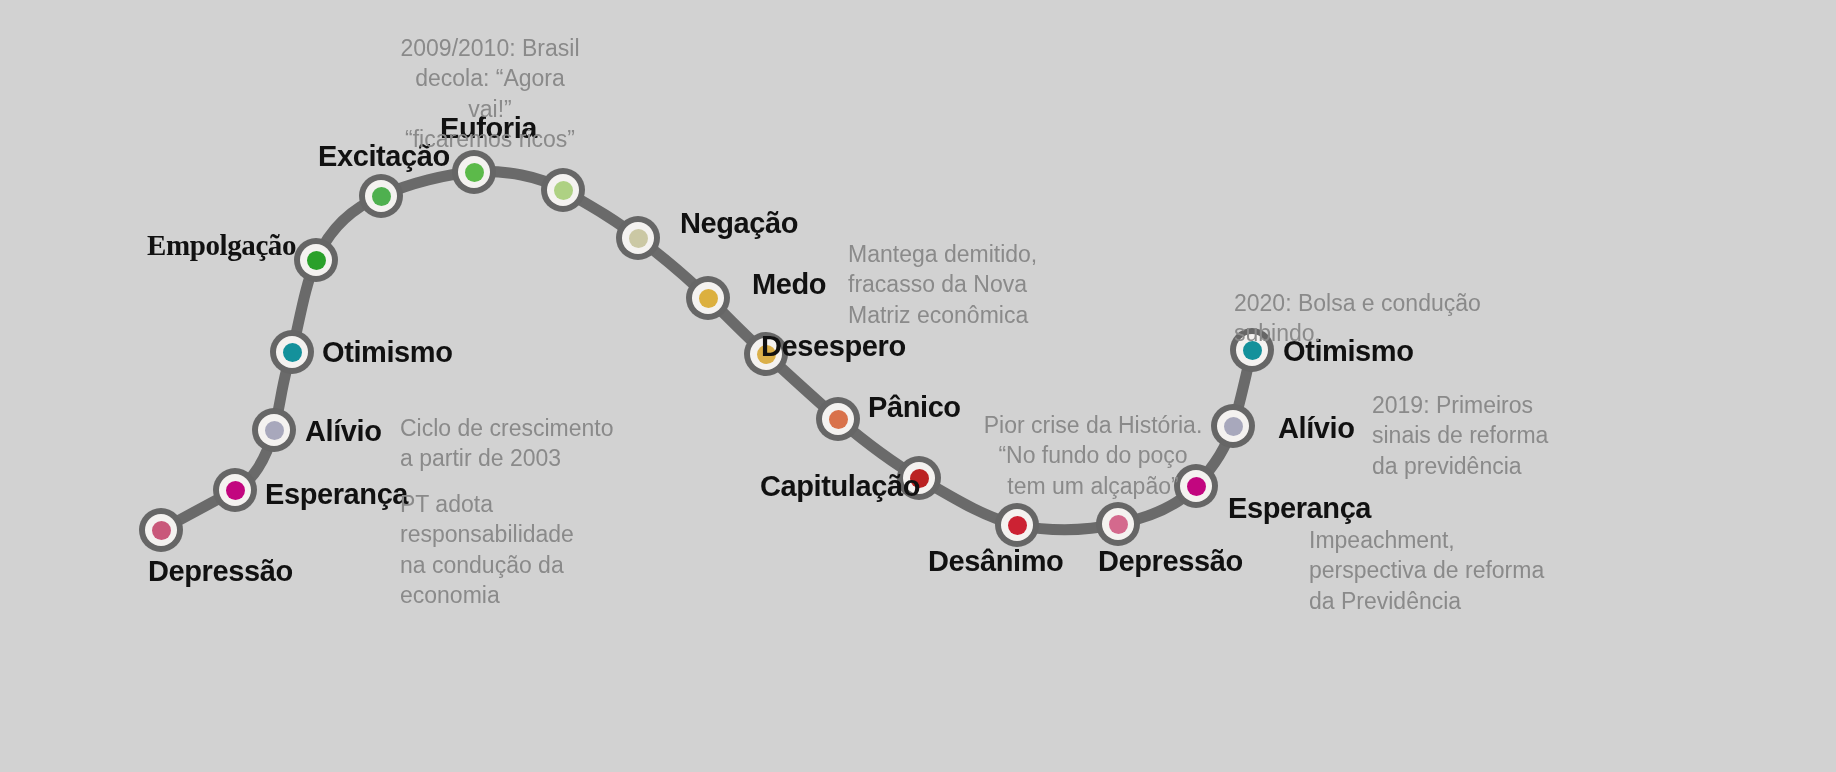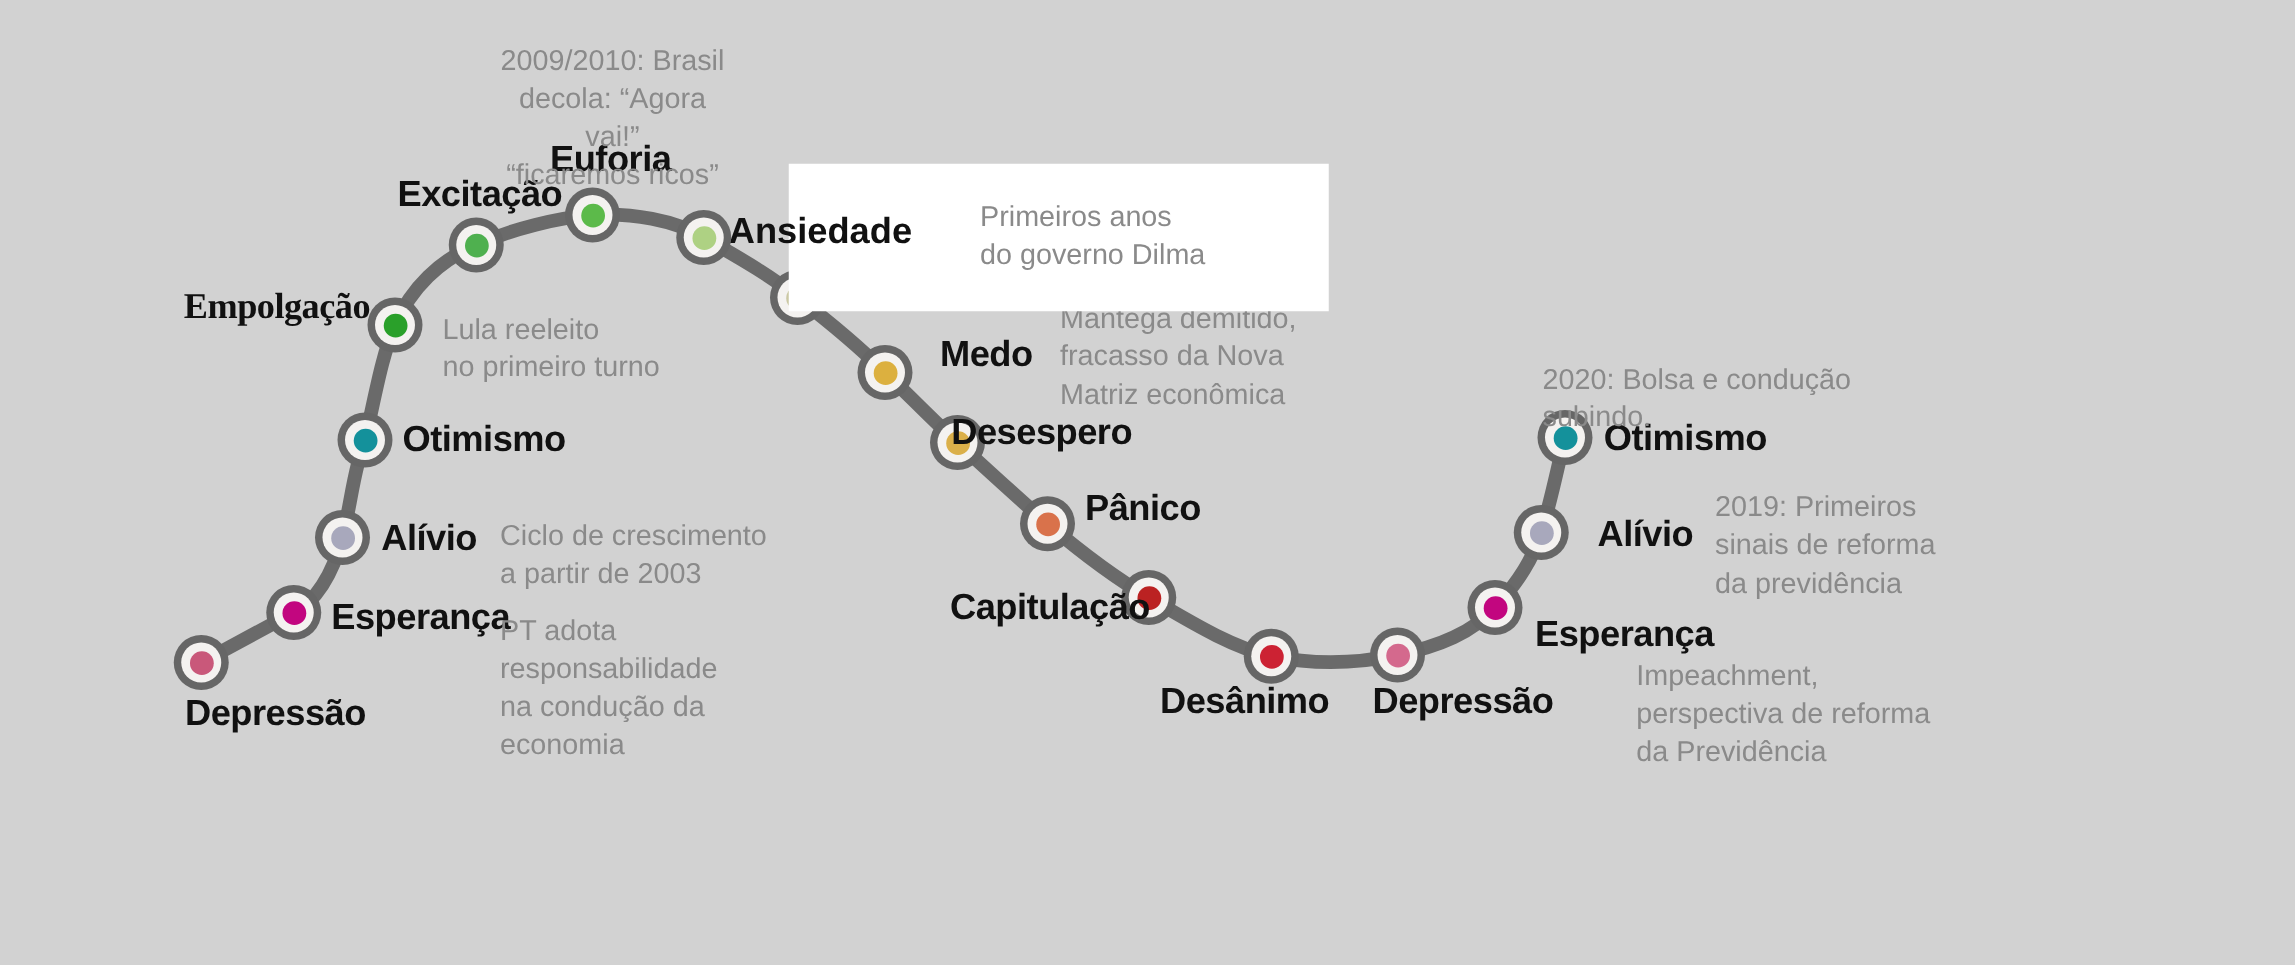--- a/index.html
+++ b/index.html
@@ -216,47 +216,43 @@
   <div class="stage-label" style="left:928px;  top:545px;">Desânimo</div>
   <div class="stage-label" style="left:1098px; top:545px;">Depressão</div>
   <div class="stage-label" style="left:1228px; top:492px;">Esperança</div>
   <div class="stage-label" style="left:1278px; top:412px;">Alívio</div>
   <div class="stage-label" style="left:1283px; top:335px;">Otimismo</div>
 
   <div class="annotation center-align" style="left:400px; top:33px; width:180px;">2009/2010: Brasil
 decola: “Agora vai!”
 “ficaremos ricos”</div>
 
-  <div class="annotation" style="left:354px; top:248px; width:220px;">Lula reeleito
-no primeiro turno</div>
 
 
 
   <div class="annotation" style="left:400px; top:413px; width:250px;">Ciclo de crescimento
 a partir de 2003</div>
 
   <div class="annotation" style="left:400px; top:489px; width:250px;">PT adota
 responsabilidade
 na condução da
 economia</div>
 
   <div class="annotation" style="left:848px; top:239px; width:230px;">Mantega demitido,
 fracasso da Nova
 Matriz econômica</div>
 
+  <div class="annotation center-align" style="left:968px; top:410px; width:250px;">Pior crise da História.
+“No fundo do poço
+tem um alçapão”</div>
 
   <div class="annotation" style="left:1234px; top:288px; width:330px;">2020: Bolsa e condução subindo.</div>
 
   <div class="annotation" style="left:1372px; top:390px; width:230px;">2019: Primeiros
 sinais de reforma
 da previdência</div>
 
   <div class="annotation" style="left:1309px; top:525px; width:260px;">Impeachment,
 perspectiva de reforma
 da Previdência</div>
 
-  <div id="callout-box" style="left:631px; top:131px; width:432px; height:118px;">
-    <div class="callout-title" style="left:-48px; top:38px;">Ansiedade</div>
-    <div class="callout-text" style="left:153px; top:27px; width:260px;">Primeiros anos
-do governo Dilma</div>
-  </div>
 
 </div>
 
 </body></html>

